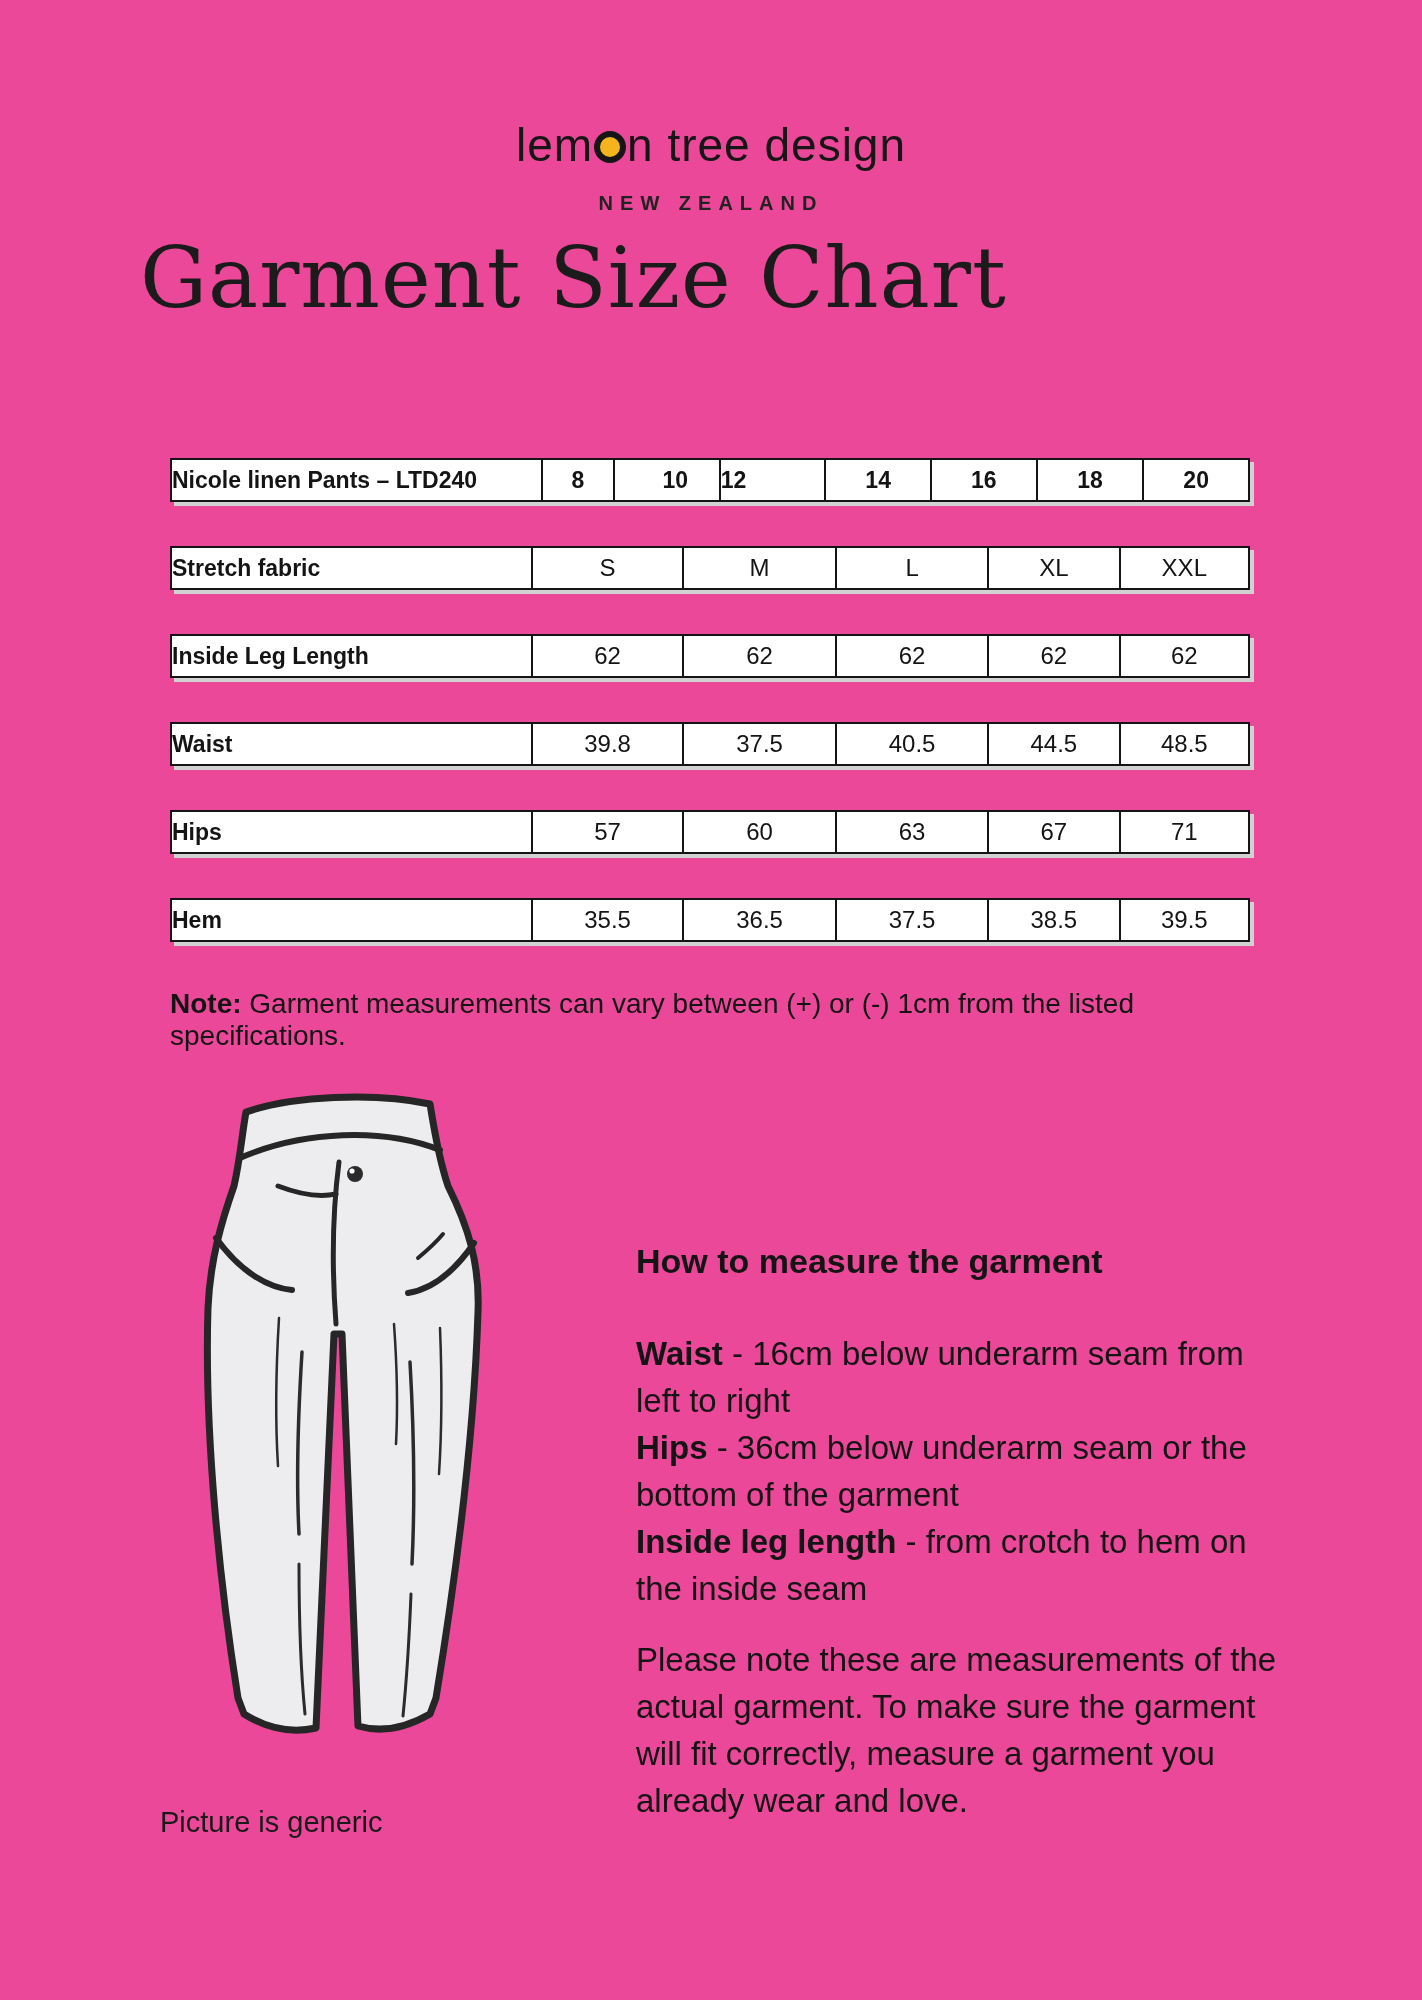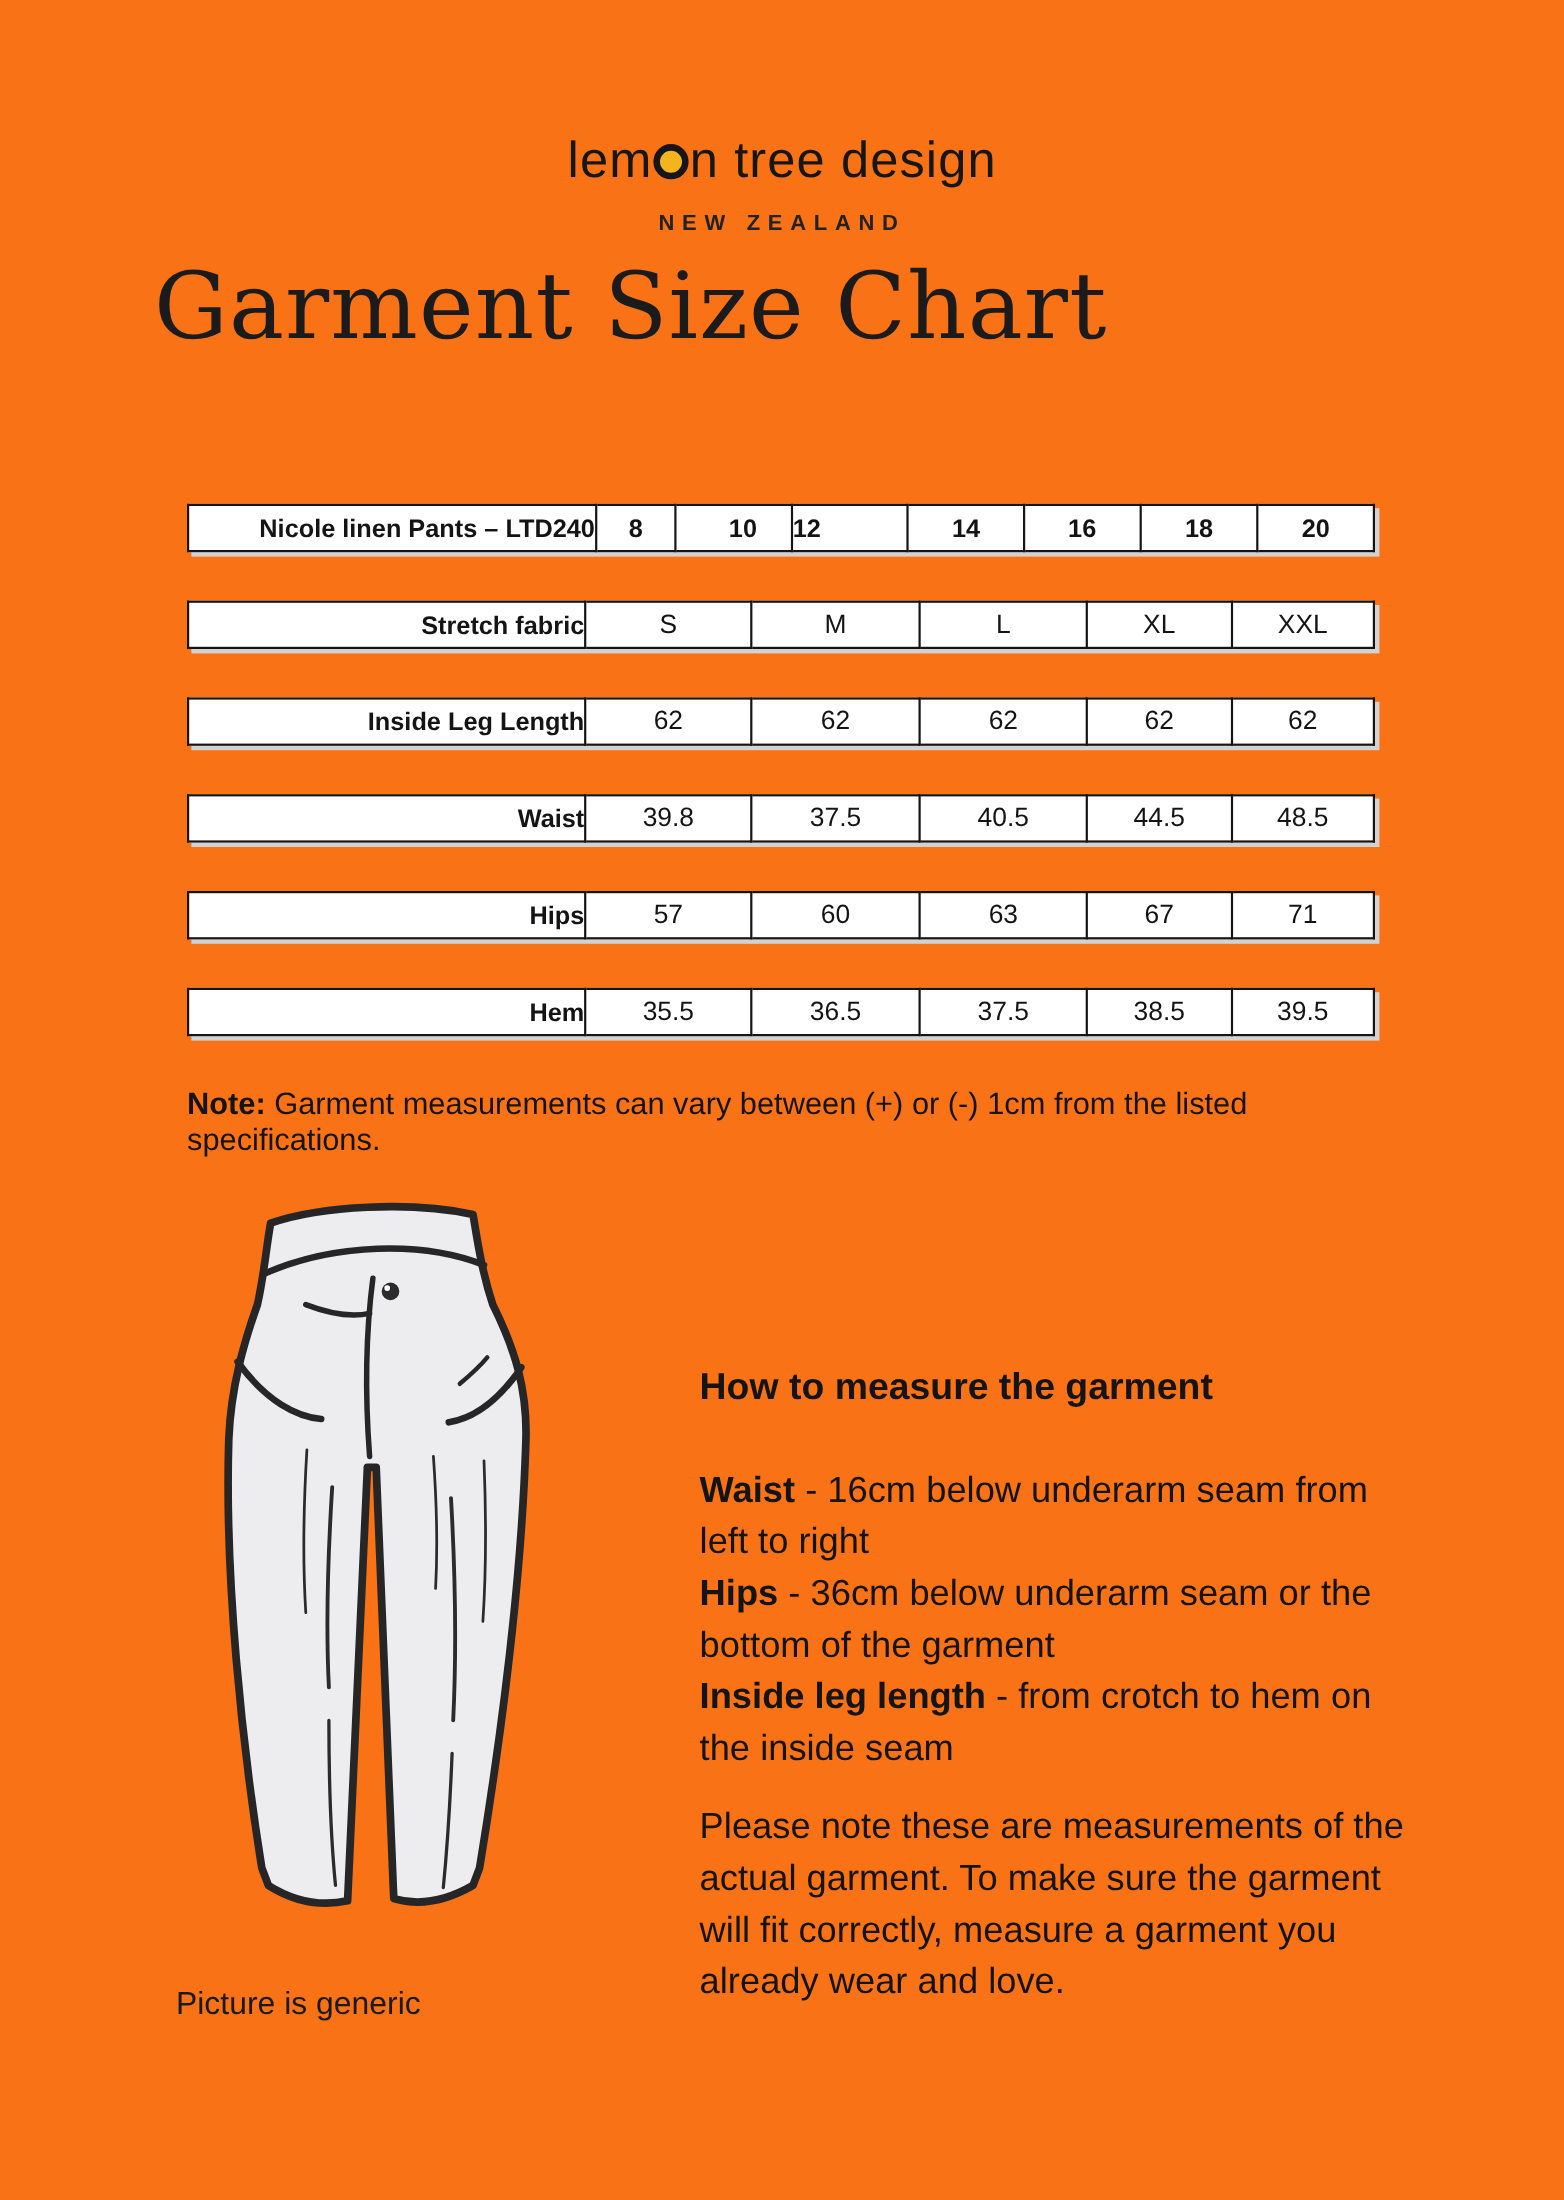--- a/index.html
+++ b/index.html
@@ -1,20 +1,20 @@
 <!DOCTYPE html>
 <html><head>
 <meta charset="utf-8">
 <style>
   html,body{margin:0;padding:0;background:#ffffff;}
   .page{
     position:relative;
     width:1422px;
     height:2000px;
-    background:#f97316;
+    background:#ec4899;
     overflow:hidden;
     font-family:"Liberation Sans", sans-serif;
     color:#141414;
   }
   
   .logo-line{
     position:absolute; top:118px; left:0; width:100%;
     text-align:center;
     font-size:46px; letter-spacing:1px; font-weight:400; color:#161616;
     white-space:nowrap;
@@ -57,21 +57,21 @@
     box-shadow:4px 4px 0 #d2d2d2;
   }
   table.srow td{
     border:2.5px solid #151515;
     height:40px;
     padding:0;
     overflow:hidden;
     white-space:nowrap;
   }
   td.lbl{
-    text-align:right;
+    text-align:left;
     padding-left:10px;
     font-weight:700;
     font-size:23px;
   }
   td.val{
     text-align:center;
     font-size:24px;
     font-weight:400;
   }
   

